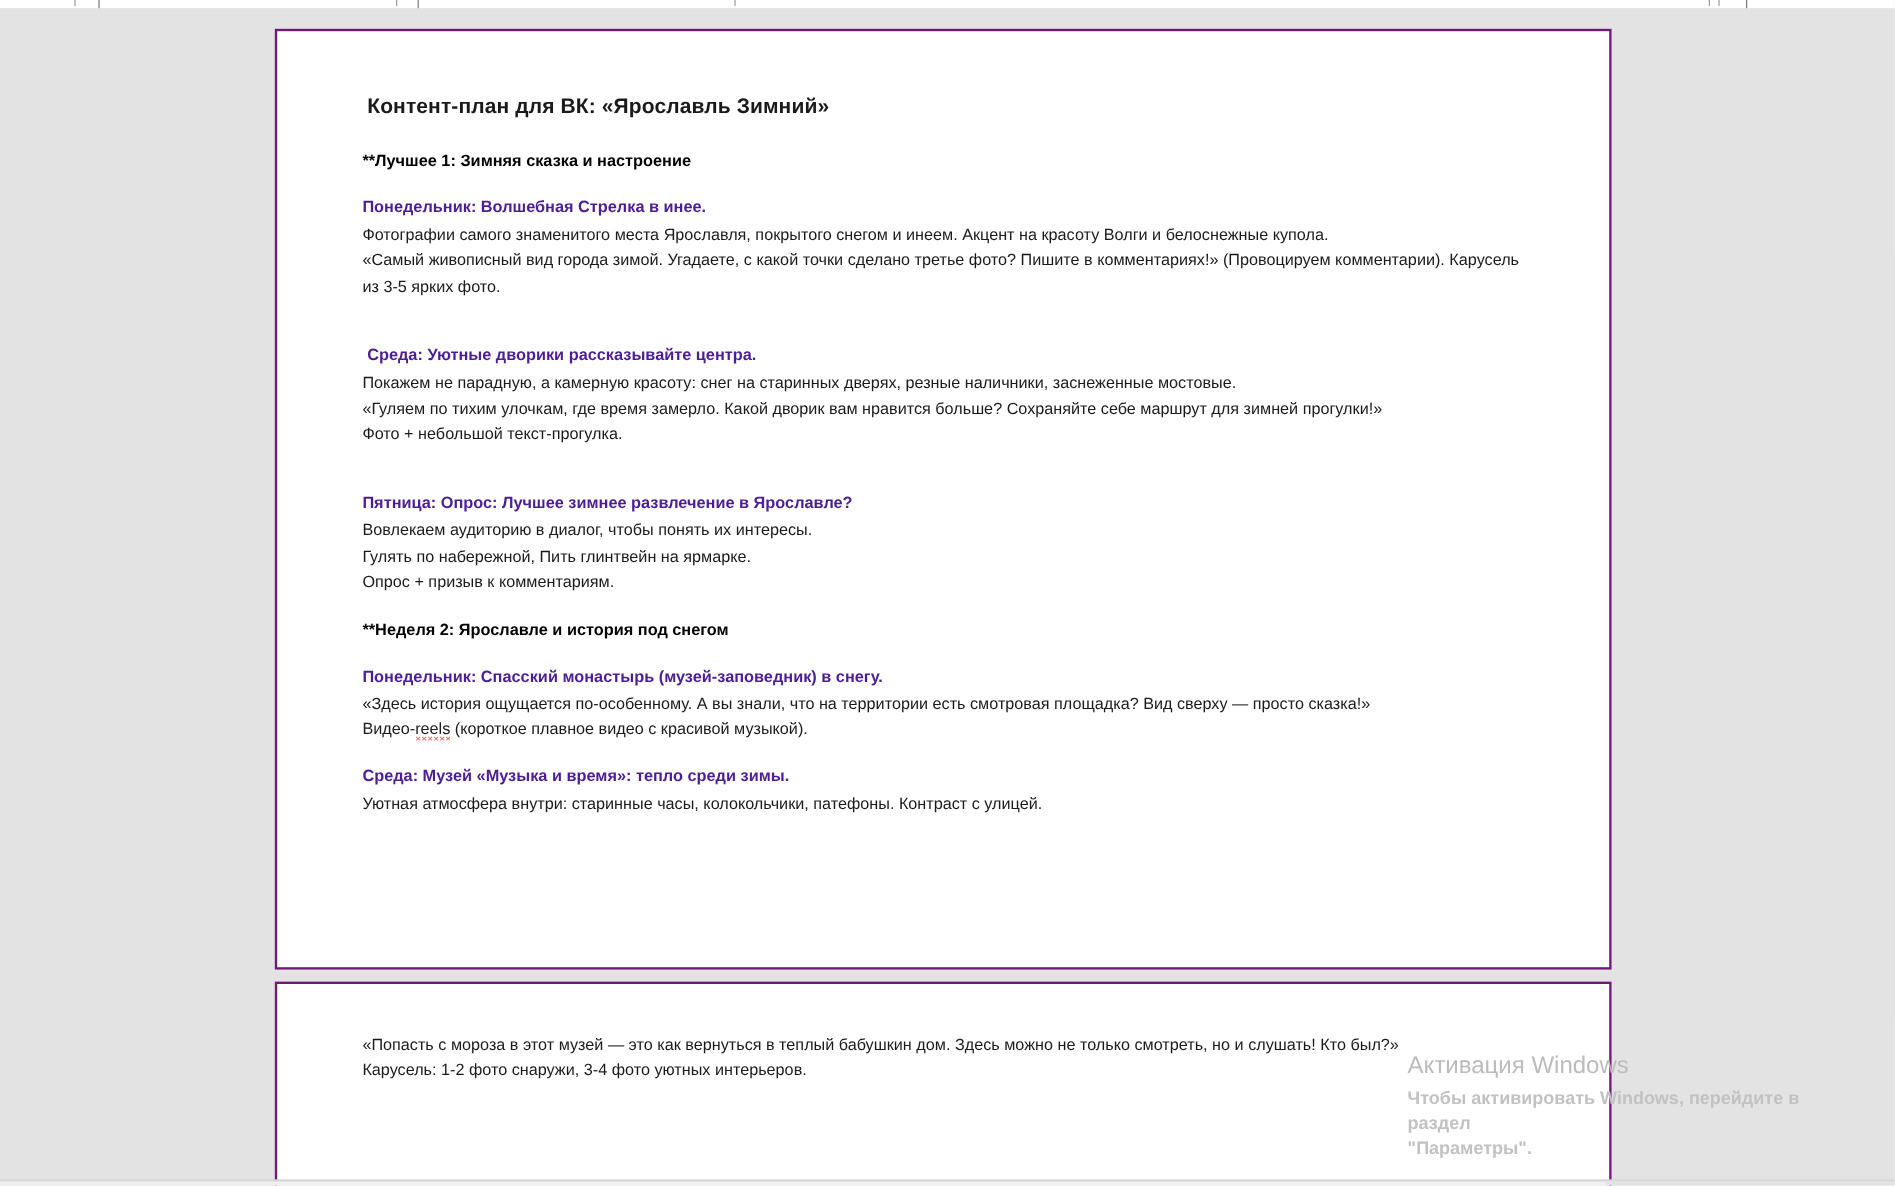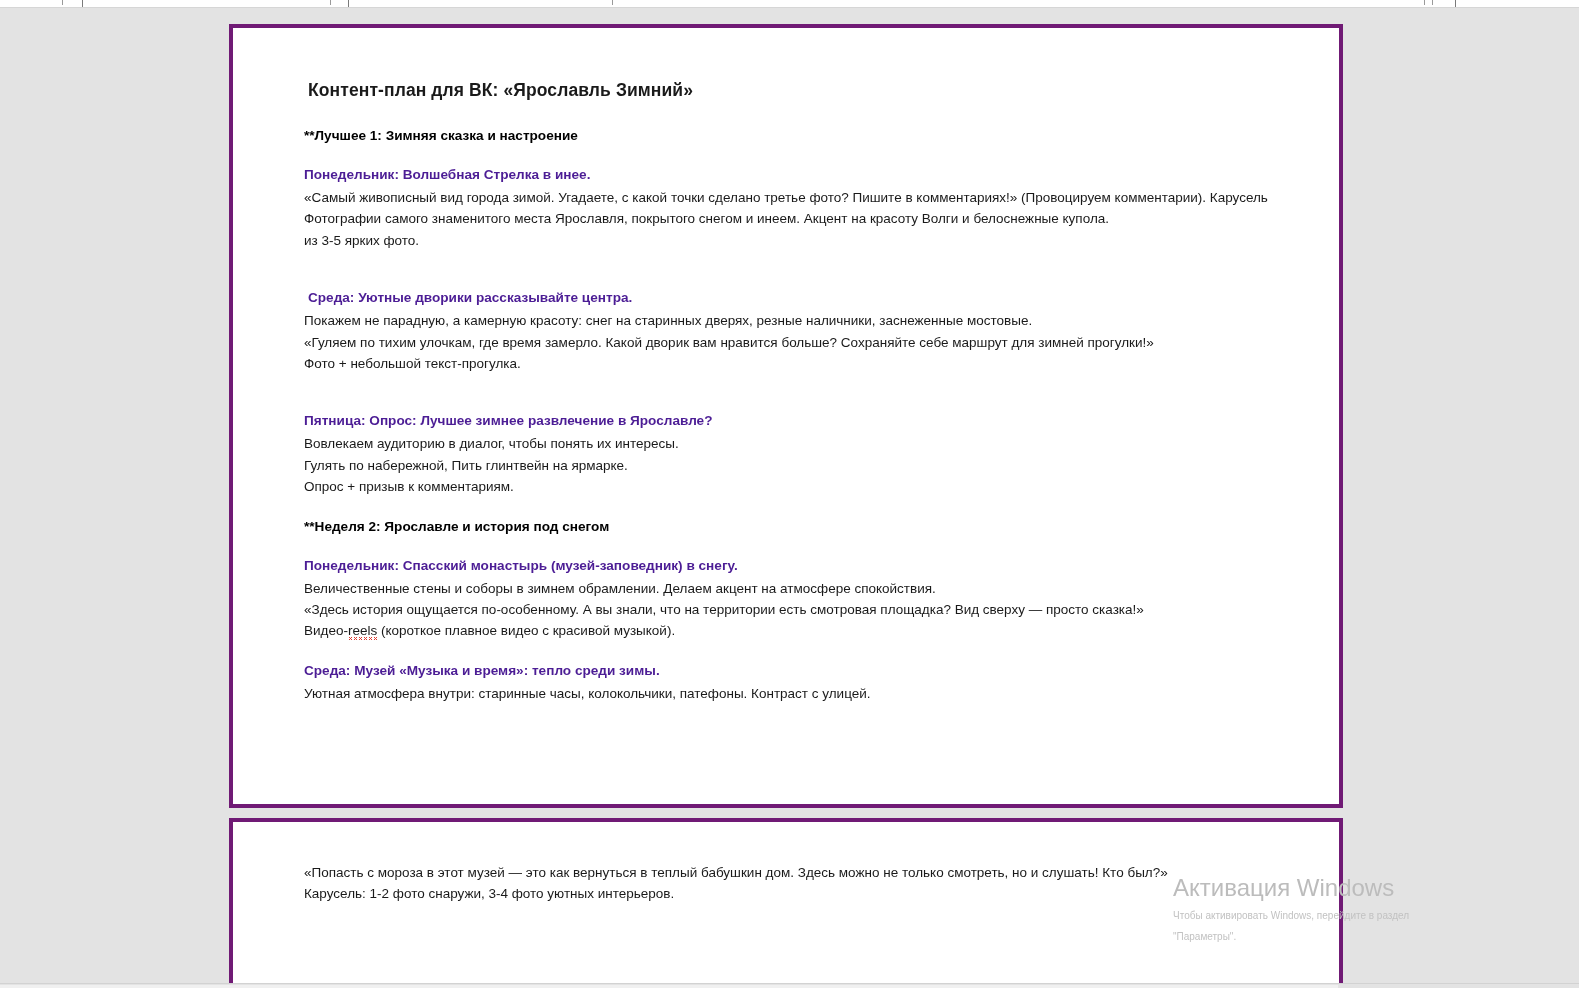--- a/index.html
+++ b/index.html
@@ -41,21 +41,21 @@
     width: 1579px;
     height: 972px;
     background: #e3e3e3;
   }
 
   .page {
     position: absolute;
     left: 229px;
     width: 1114px;
     background: #ffffff;
-    border: 4px solid #701a75;
+    border: 2px solid #701a75;
     box-sizing: border-box;
   }
   #page-1 { top: 16px;  height: 784px; }
   #page-2 { top: 810px; height: 178px; }
 
   .page-body {
     position: absolute;
     left: 71px;
     right: 56px;
     top: 0;
@@ -116,31 +116,32 @@
   #activation-watermark {
     position: absolute;
     left: 1173px;
     top: 873px;
     width: 380px;
     color: #b9b9b9;
     pointer-events: none;
     user-select: none;
   }
   #activation-watermark .wm-title {
-    font-size: 24px;
+    font-size: 20px;
     line-height: 30px;
     color: #bcbcbc;
     font-weight: normal;
     margin: 0 0 2px 0;
   }
   #activation-watermark .wm-sub {
-    font-size: 10px;
+    font-size: 15px;
     line-height: 21px;
     color: #c2c2c2;
     margin: 0;
+    font-weight: bold;
   }
 
   
   #bottom-strip {
     position: absolute;
     left: 0; bottom: 0;
     width: 1579px;
     height: 4px;
     background: #e3e3e3;
     border-top: 1px solid #d2d2d2;
@@ -170,22 +171,22 @@
 <div id="doc-surface">
 
   <div class="page" id="page-1">
     <div class="page-body">
 
       <div class="doc-title">Контент-план для ВК: «Ярославль Зимний»</div>
 
       <div class="h-week">**Лучшее 1: Зимняя сказка и настроение</div>
 
       <div class="h-day">Понедельник: Волшебная Стрелка в инее.</div>
+      <p class="p-line">Фотографии самого знаменитого места Ярославля, покрытого снегом и инеем. Акцент на красоту Волги и белоснежные купола.</p>
       <p class="p-line">«Самый живописный вид города зимой. Угадаете, с какой точки сделано третье фото? Пишите в комментариях!» (Провоцируем комментарии).  Карусель</p>
-      <p class="p-line">Фотографии самого знаменитого места Ярославля, покрытого снегом и инеем. Акцент на красоту Волги и белоснежные купола.</p>
       <p class="p-line">из 3-5 ярких фото.</p>
 
       <div class="gap-lg"></div>
 
       <div class="h-day indented">Среда: Уютные дворики рассказывайте центра.</div>
       <p class="p-line">Покажем не парадную, а камерную красоту: снег на старинных дверях, резные наличники, заснеженные мостовые.</p>
       <p class="p-line">«Гуляем по тихим улочкам, где время замерло. Какой дворик вам нравится больше? Сохраняйте себе маршрут для зимней прогулки!»</p>
       <p class="p-line">Фото + небольшой текст-прогулка.</p>
 
       <div class="gap-lg"></div>
@@ -193,21 +194,20 @@
       <div class="h-day">Пятница: Опрос: Лучшее зимнее развлечение в Ярославле?</div>
       <p class="p-line">Вовлекаем аудиторию в диалог, чтобы понять их интересы.</p>
       <p class="p-line">Гулять по набережной, Пить глинтвейн на ярмарке.</p>
       <p class="p-line">Опрос + призыв к комментариям.</p>
 
       <div class="gap-sm"></div>
 
       <div class="h-week">**Неделя 2: Ярославле и история под снегом</div>
 
       <div class="h-day">Понедельник: Спасский монастырь (музей-заповедник) в снегу.</div>
-      <p class="p-line">Величественные стены и соборы в зимнем обрамлении. Делаем акцент на атмосфере спокойствия.</p>
       <p class="p-line">«Здесь история ощущается по-особенному. А вы знали, что на территории есть смотровая площадка? Вид сверху — просто сказка!»</p>
       <p class="p-line"><span>Видео-</span><span class="spell-underline">reels</span><span> (короткое плавное видео с красивой музыкой).</span></p>
 
       <div class="gap-sm"></div>
 
       <div class="h-day">Среда: Музей «Музыка и время»: тепло среди зимы.</div>
       <p class="p-line">Уютная атмосфера внутри: старинные часы, колокольчики, патефоны. Контраст с улицей.</p>
 
     </div>
   </div>

